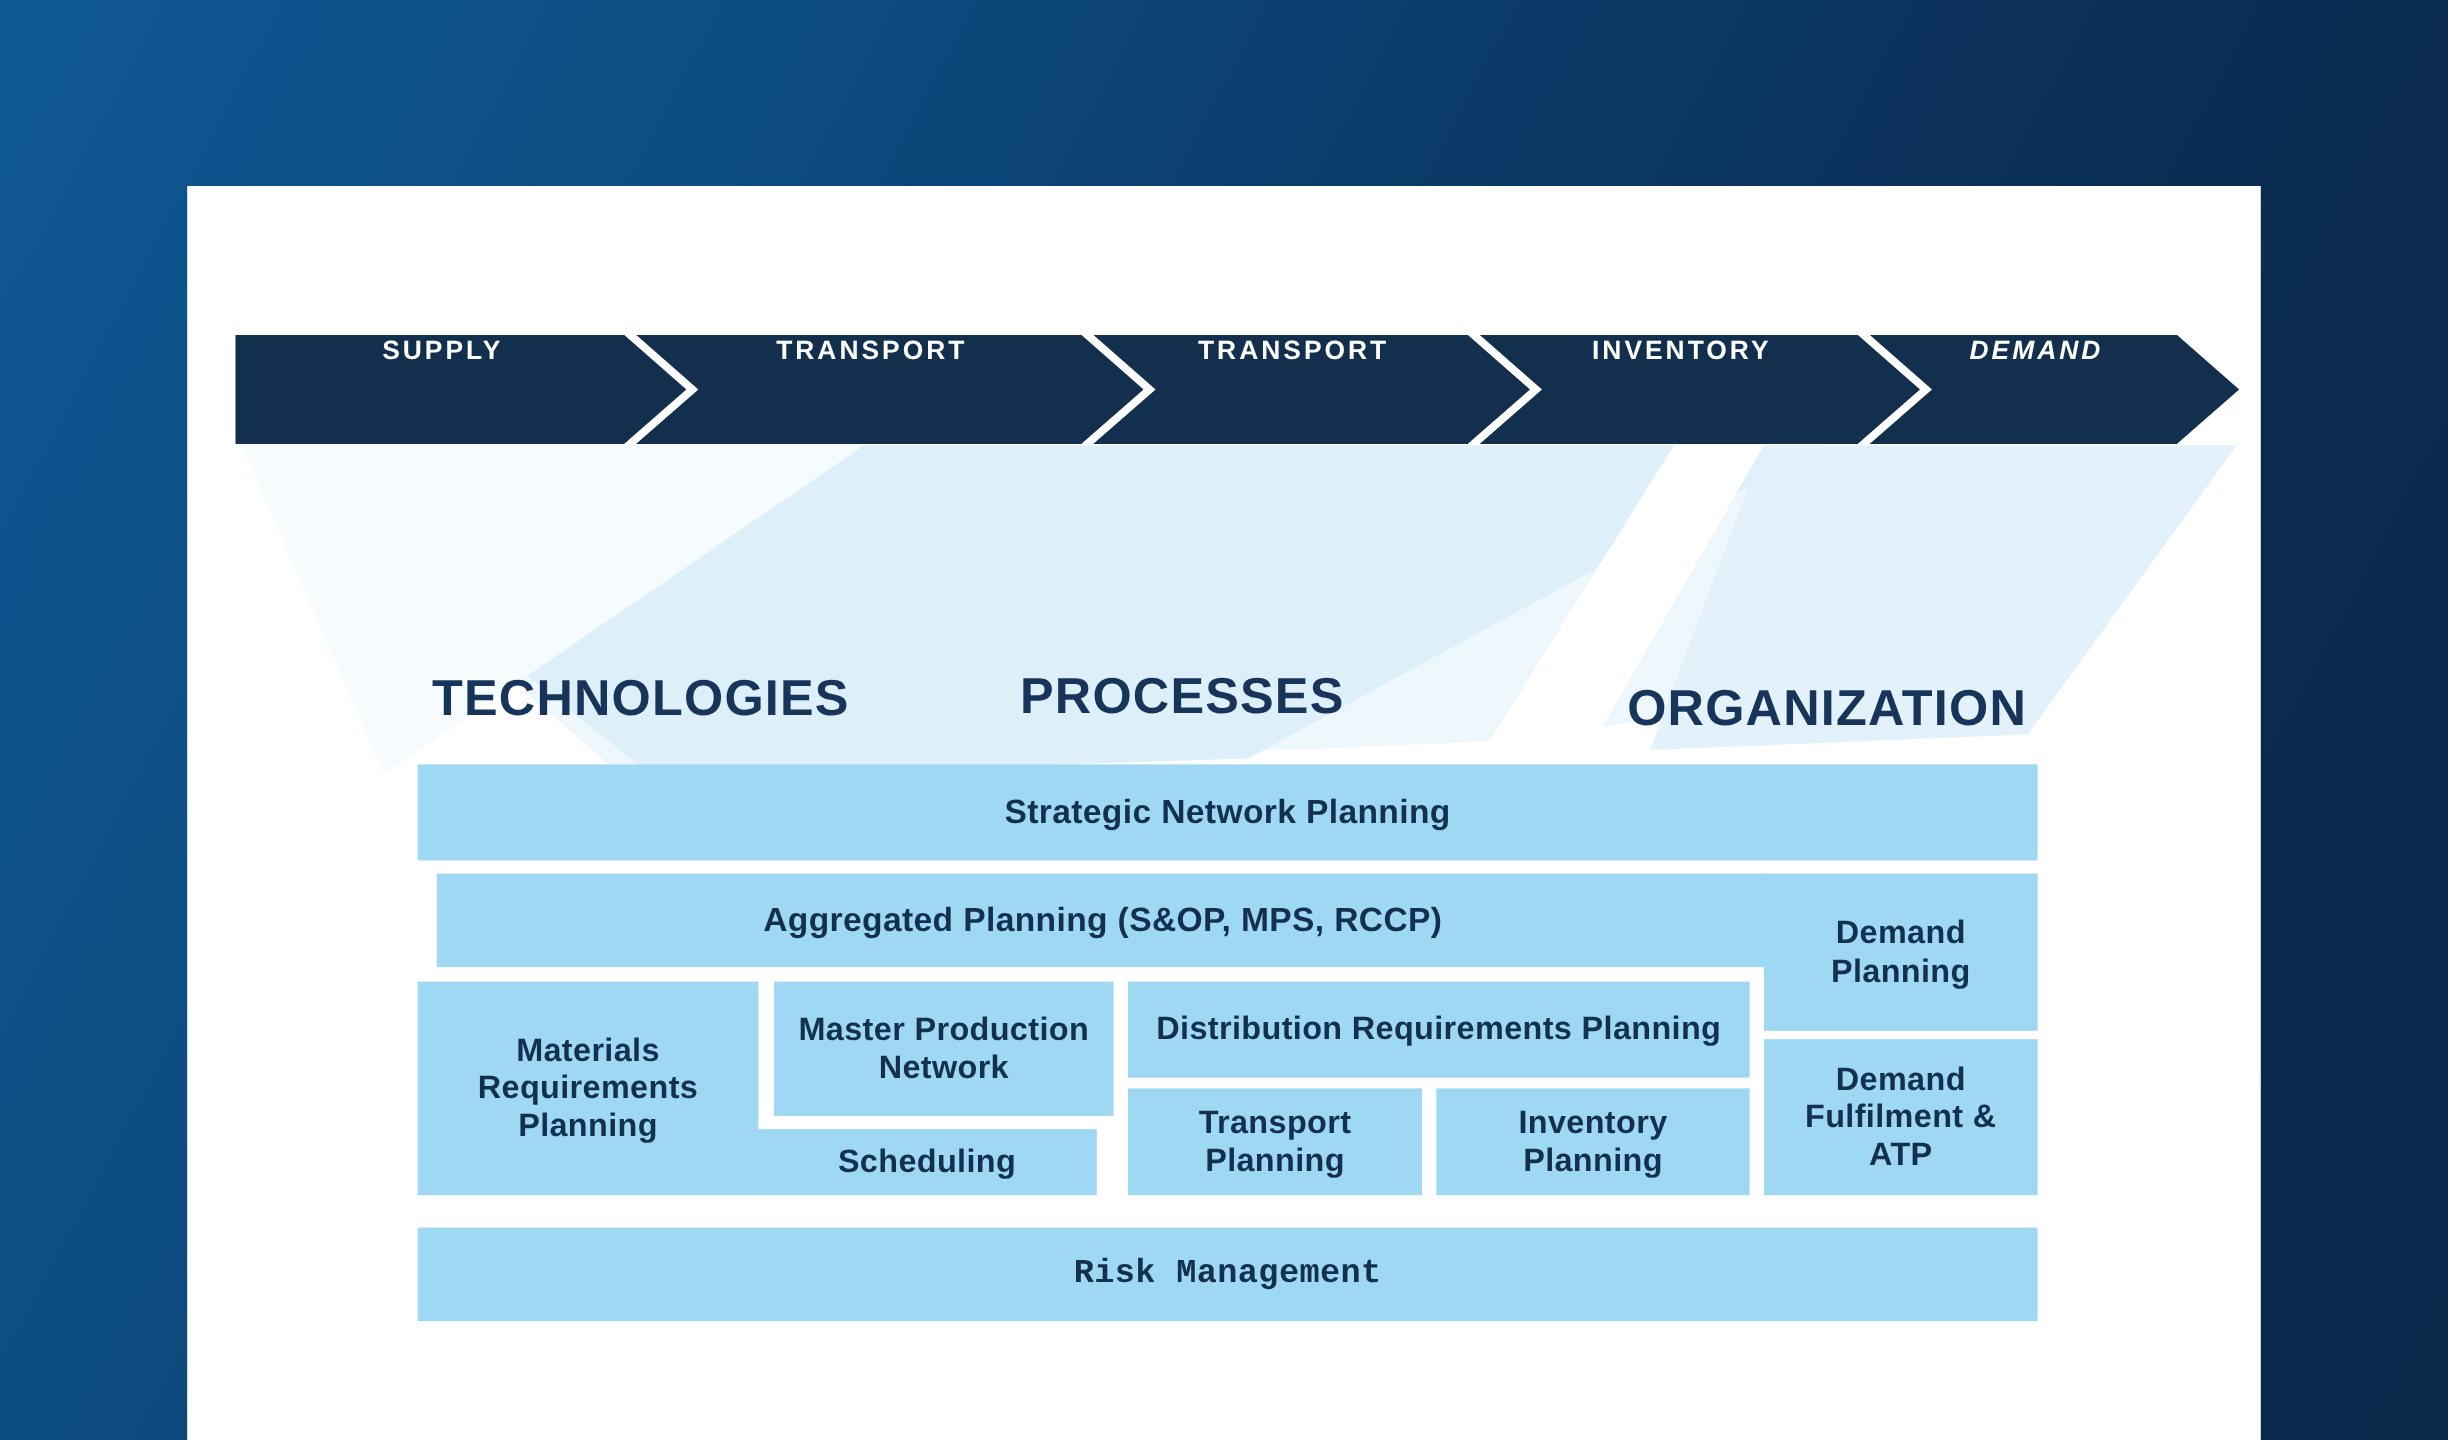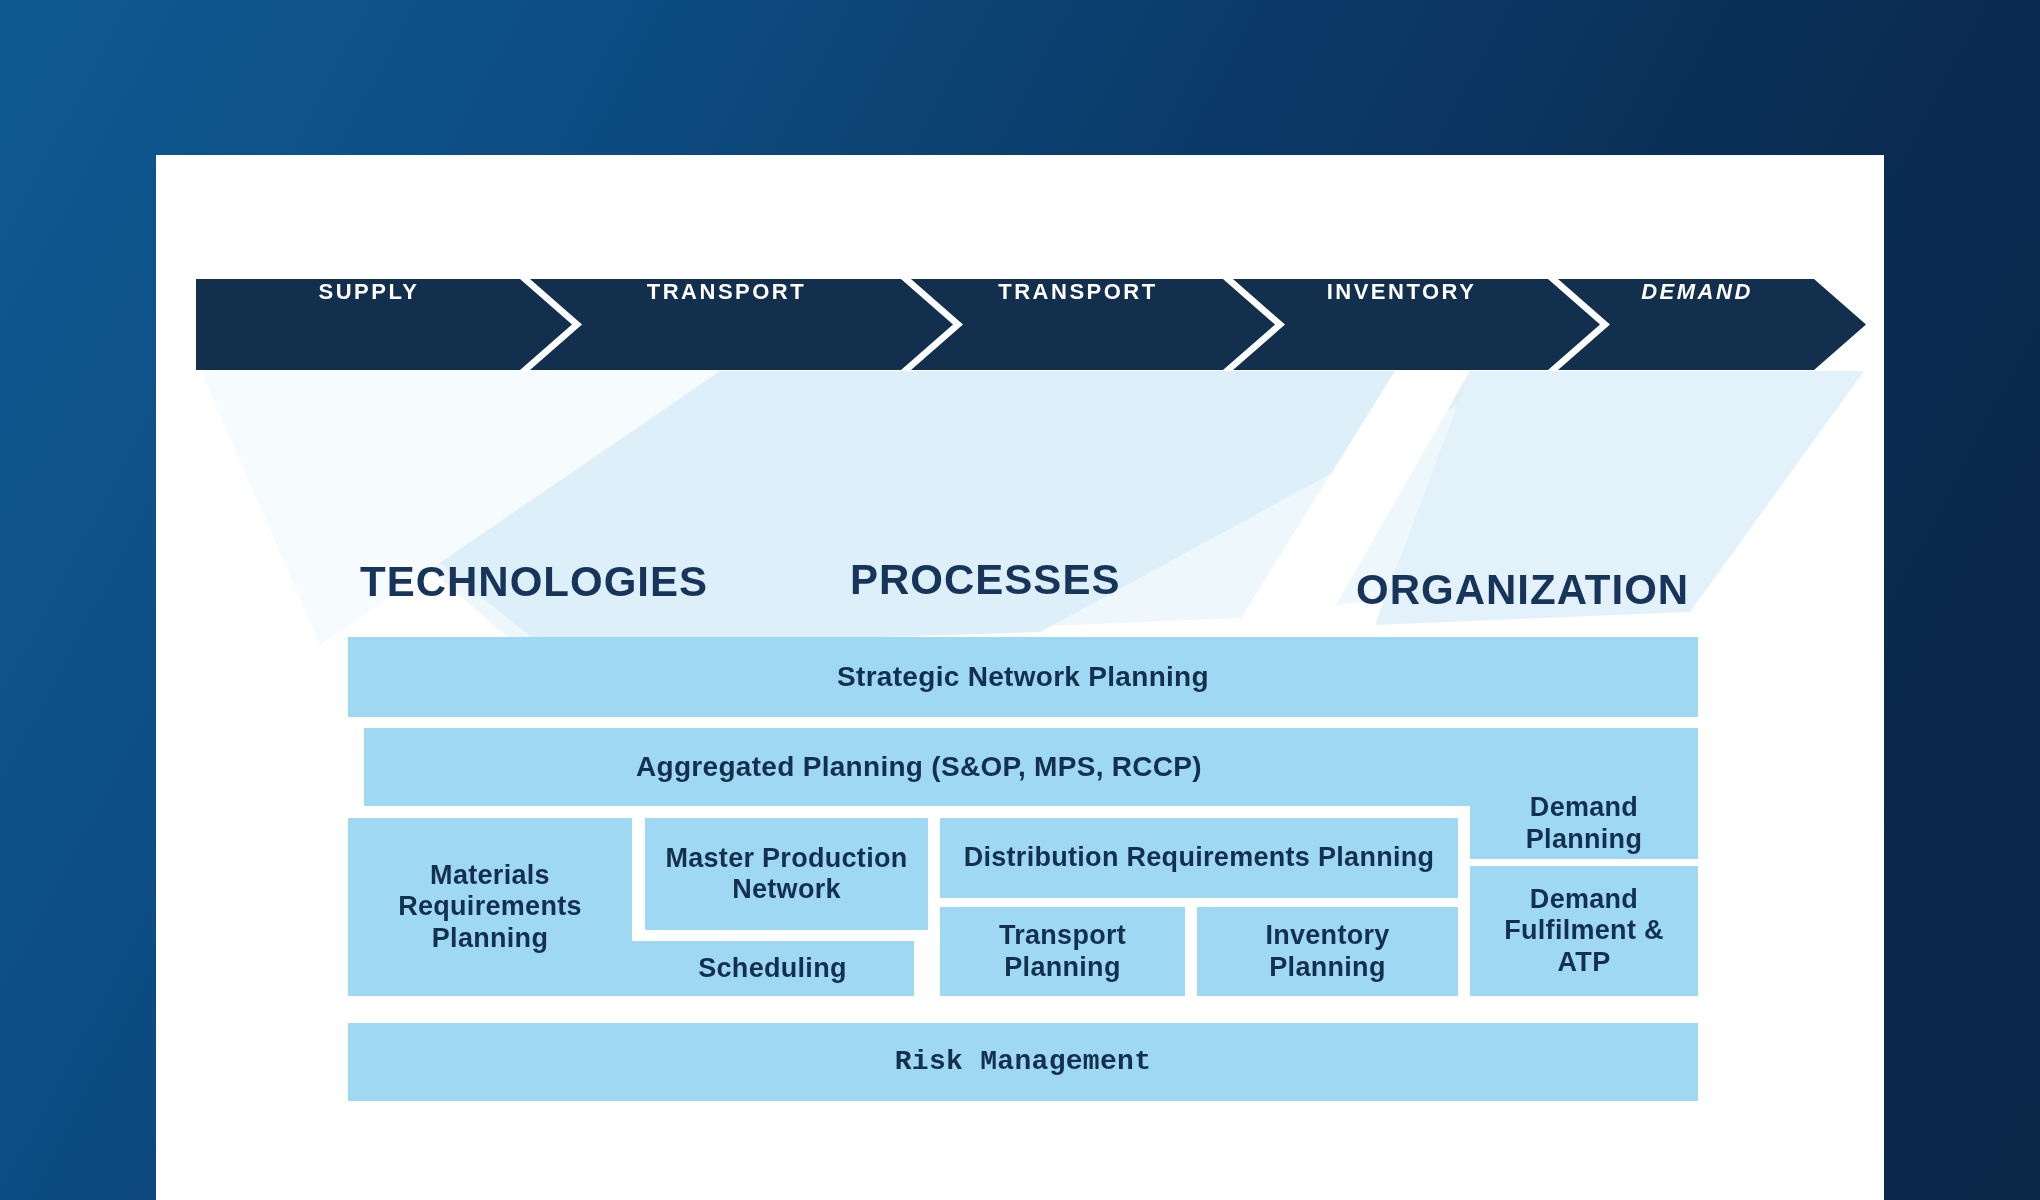--- a/index.html
+++ b/index.html
@@ -40,21 +40,21 @@
   .grid{position:absolute;left:348px;top:637px;width:1350px;height:444px;}
   .box{
     position:absolute;background:#9ED8F3;color:#14304F;
     display:flex;align-items:center;justify-content:center;text-align:center;
     font-weight:700;font-size:27px;line-height:1.16;letter-spacing:0.3px;
     box-sizing:border-box;padding:4px 10px;
   }
   .box.wide{font-size:28px;}
   .b-strategic{left:0;top:0;width:1350px;height:80px;}
   .b-aggregated{left:0;top:91px;width:1110px;height:78px;margin-left:16px;}
-  .b-demand-planning{left:1122px;top:91px;width:228px;height:131px;align-items:flex-end;}
+  .b-demand-planning{left:1122px;top:91px;width:228px;height:131px;}
   .b-materials{left:0;top:181px;width:284px;height:178px;}
   .b-master{left:297px;top:181px;width:283px;height:112px;}
   .b-scheduling{left:283px;top:304px;width:283px;height:55px;}
   .b-drp{left:592px;top:181px;width:518px;height:80px;}
   .b-transport{left:592px;top:270px;width:245px;height:89px;}
   .b-inventory{left:849px;top:270px;width:261px;height:89px;}
   .b-fulfilment{left:1122px;top:229px;width:228px;height:130px;}
   .b-risk{left:0;top:386px;width:1350px;height:78px;font-family:Liberation Mono, monospace;}
 </style>
 </head>

